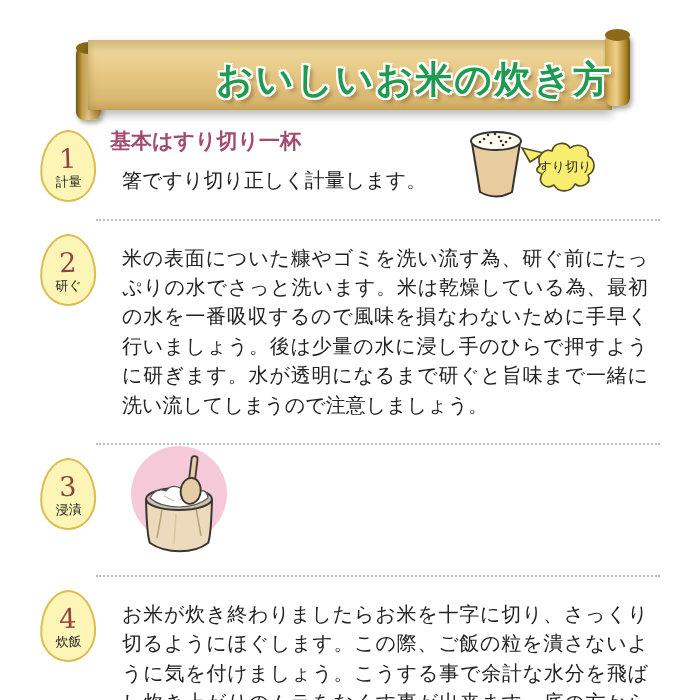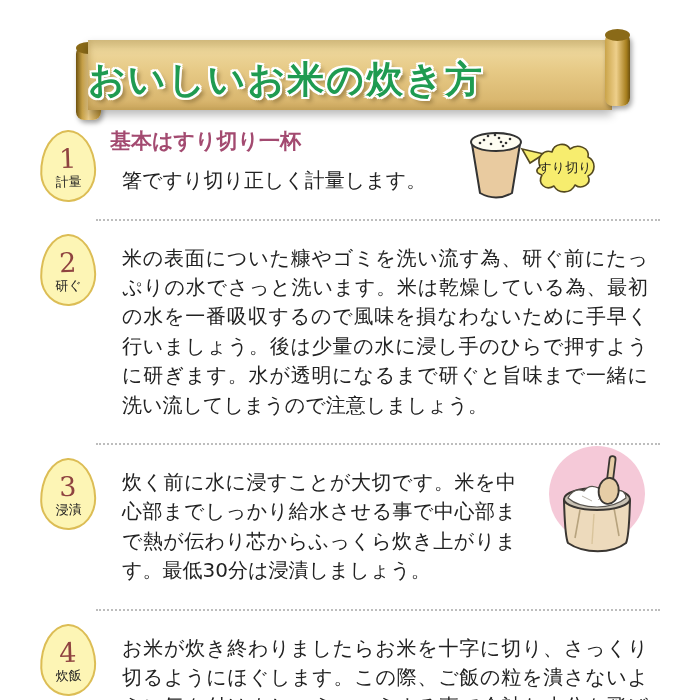--- a/index.html
+++ b/index.html
@@ -35,21 +35,21 @@
   .roll-right {
     right:70px; top:33px; height:73px;
     background:linear-gradient(90deg,#caa449 0%,#eecf8b 45%,#a8801f 85%,#6e520f 100%);
   }
   .roll-right::before {
     content:""; position:absolute; left:0; top:-4px; width:100%; height:12px;
     background:#8a6a18; border-radius:50%;
   }
   .banner-title {
     position:absolute; left:88px; top:55px; width:524px;
-    text-align:left; margin:0;
+    text-align:right; margin:0;
     font-size:37px; font-weight:bold; letter-spacing:2px;
     color:#1f9b51;
     text-shadow:
       -2px -2px 0 #fff, 2px -2px 0 #fff, -2px 2px 0 #fff, 2px 2px 0 #fff,
       -2px 0 0 #fff, 2px 0 0 #fff, 0 -2px 0 #fff, 0 2px 0 #fff,
       4px 4px 4px rgba(60,40,0,.45);
     white-space:nowrap;
   }
 
   
@@ -71,21 +71,21 @@
 
   .content { flex:1; margin-left:14px; min-width:0; }
   .step-heading {
     margin:0 0 2px; font-size:21px; font-weight:bold; color:#a34a70; line-height:1.25;
   }
   .step-body { margin:12px; font-size:20px; line-height:1.47; color:#222; text-align:justify; }
 
   .divider { border:none; border-top:2px dotted #bdbdbd; margin:9px 0 9px 56px; }
 
   
-  .step1 .content { display:flex; align-items:center; }
+  .step1 .content { display:flex; align-items:flex-start; }
   .step1 .texts { flex:none; }
   .step1 svg { margin-left:6px; margin-top:-2px; }
 
   
   .step3 .row { display:flex; align-items:flex-start; }
   .step3 .step-body { flex:1; }
   .step3 svg { flex:none; margin-left:6px; margin-top:-16px; }
 
   ruby rt { font-size:10px; color:#a34a70; }
 
@@ -158,21 +158,20 @@
 
   <hr class="divider">
 
   <section class="step step3">
     <div class="grain">
       <span class="num">3</span>
       <span class="lbl">浸漬</span>
     </div>
     <div class="content">
       <div class="row">
-        <p class="step-body">炊く前に水に浸すことが大切です。米を中心部までしっかり給水させる事で中心部まで熱が伝わり芯からふっくら炊き上がります。最低30分は浸漬しましょう。</p>
         <svg width="126" height="124" viewBox="0 0 126 124">
           <circle cx="63" cy="54" r="48" fill="#f5c9d8"></circle>
           <g>
 
             <path d="M30,60 C30,60 31,97 34,103 C50,114 78,114 92,103 C95,97 96,60 96,60 Z" fill="#eddabc" stroke="#3a3632" stroke-width="2" stroke-linejoin="round"></path>
             <path d="M46,70 L41,98" stroke="#b7a37e" stroke-width="1.6" fill="none"></path>
             <path d="M80,68 L85,96" stroke="#b7a37e" stroke-width="1.6" fill="none"></path>
             <path d="M60,74 L58,104" stroke="#d9c49c" stroke-width="1.4" fill="none"></path>
 
             <ellipse cx="63" cy="59" rx="33" ry="11" fill="#c9c2b4" stroke="#3a3632" stroke-width="2"></ellipse>

